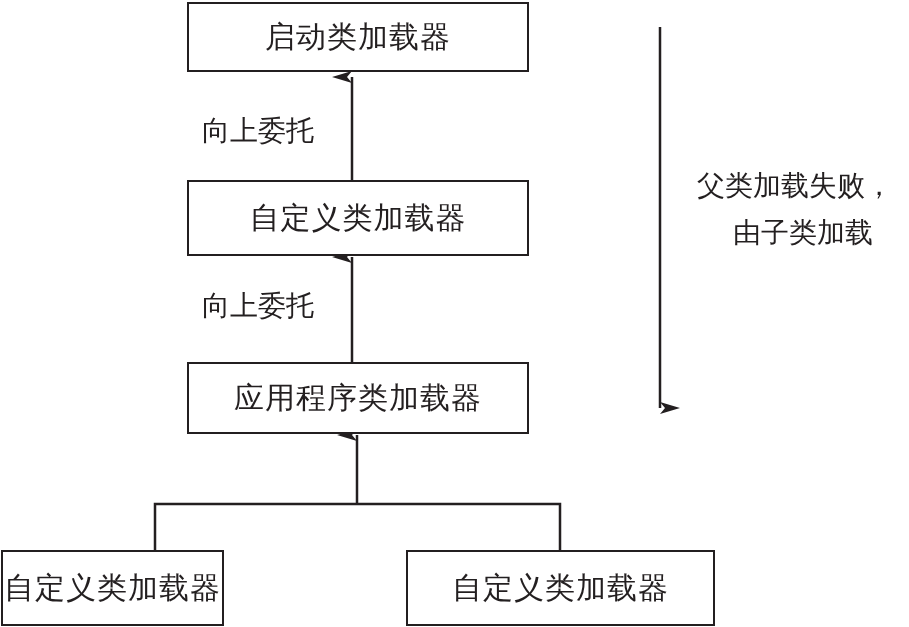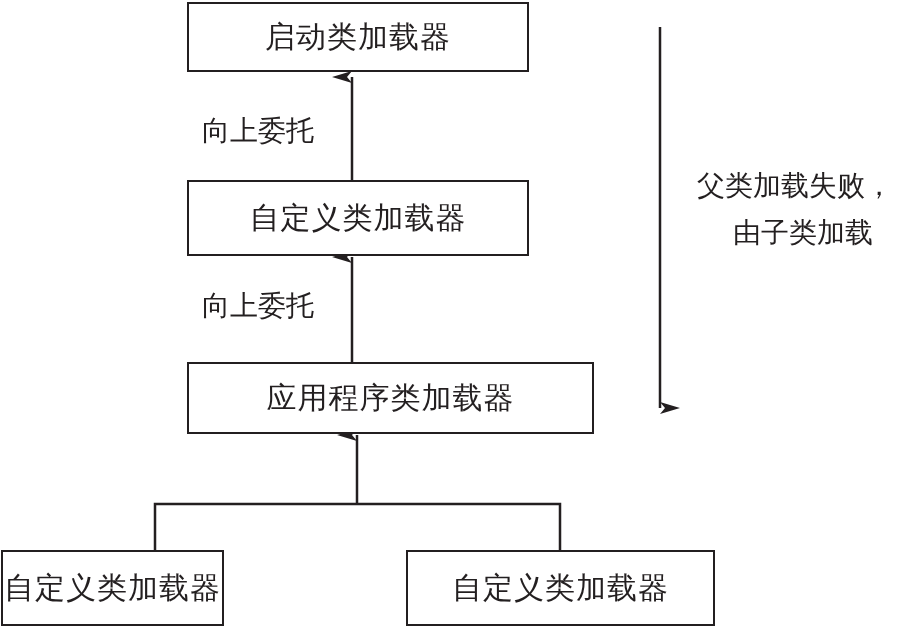--- a/index.html
+++ b/index.html
@@ -23,21 +23,21 @@
   <polyline points="155,550 155,504 560,504 560,550" fill="none" stroke="#231f20" stroke-width="2.5"></polyline>
   <line x1="660" y1="27" x2="660" y2="408" stroke="#231f20" stroke-width="2.5" marker-end="url(#ah)"></line>
 </svg>
 
 <div class="box" style="left:187px;top:2px;width:342px;height:70px;">
     <span>启动类加载器</span>
   </div>
 <div class="box" style="left:187px;top:180px;width:342px;height:76px;">
     <span>自定义类加载器</span>
   </div>
-<div class="box" style="left:187px;top:362px;width:407px;height:72px;">
+<div class="box" style="left:187px;top:362px;width:342px;height:72px;">
     <span>应用程序类加载器</span>
   </div>
 <div class="box" style="left:1px;top:550px;width:223px;height:76px;">
     <span>自定义类加载器</span>
   </div>
 <div class="box" style="left:406px;top:550px;width:309px;height:76px;">
     <span>自定义类加载器</span>
   </div>
 
 <div class="lbl" style="left:202px;top:112px;">向上委托</div>

